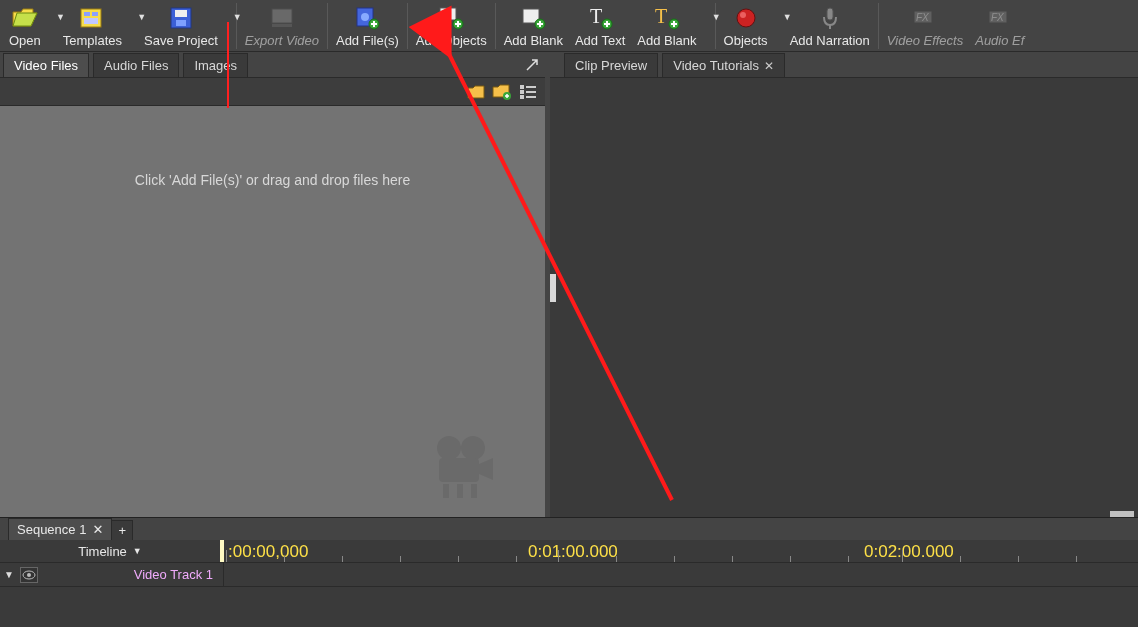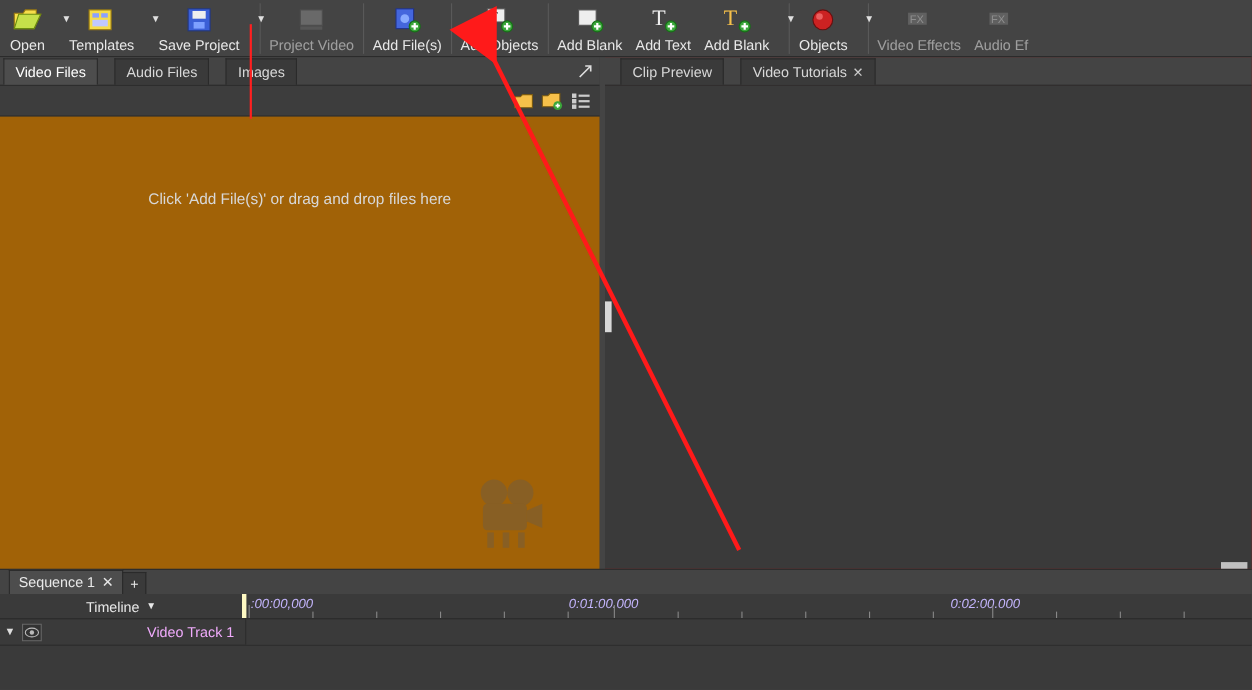--- a/index.html
+++ b/index.html
@@ -26,21 +26,21 @@
   .tb-item {
     display: flex;
     flex-direction: column;
     align-items: center;
     justify-content: flex-end;
     height: 52px;
     padding: 2px 6px 4px 6px;
     position: relative;
     cursor: pointer;
   }
-  .tb-item.disabled { opacity: 0.55; cursor: default; }
+  .tb-item.disabled { opacity: 0.55; cursor: default; font-style: italic; }
   .tb-item .icon-slot {
     width: 30px; height: 28px;
     display:flex; align-items:center; justify-content:center;
   }
   .tb-item .label { font-size: 13px; white-space: nowrap; margin-top:1px;}
   .tb-sep {
     width: 1px; height: 46px; background: #595959; margin: 0 2px;
   }
   .tb-drop {
     color: #e0e0e0; font-size: 9px; padding-left:3px; align-self:center;
@@ -55,31 +55,31 @@
     background: #3a3a3a;
   }
   .left-panel {
     width: 550px;
     display:flex; flex-direction:column;
     border-right: 5px solid #444;
   }
   .right-panel {
     flex:1;
     display:flex; flex-direction:column;
-    background:#7f1d1d;
+    background:#701a75;
     position:relative;
   }
   .tabs {
     height: 26px;
     display:flex;
     background: #444444;
     border-bottom: 1px solid #2a2a2a;
     align-items:flex-end;
     padding-left: 3px;
-    gap:16px;
+    gap:5px;
   }
   .tab {
     padding: 4px 10px 4px 10px;
     font-size: 13px;
     color: #d8d8d8;
     border: 1px solid #2a2a2a;
     border-bottom: none;
     background: #3a3a3a;
     margin-right: -1px;
     cursor:pointer;
@@ -97,21 +97,21 @@
     padding-right: 6px;
     background:#3d3d3d;
     border-bottom:1px solid #2a2a2a;
   }
   .gallery-tools .tool {
     width:22px; height:22px; display:flex; align-items:center; justify-content:center;
     cursor:pointer;
   }
   .gallery-body {
     flex:1;
-    background: #a16207;
+    background: #737373;
     position:relative;
     display:flex; flex-direction:column;
   }
   .drop-text {
     text-align:center; color:#d8d8d8; font-size:14px;
     padding-top: 66px;
   }
   .camera-icon {
     position:absolute; bottom:10px; right:46px;
     opacity:0.35;
@@ -161,21 +161,21 @@
     background:#3a3a3a;
   }
   .timeline-label-cell {
     width:224px; text-align:center; font-size:13px; color:#e8e8e8;
     border-right:4px solid #fef9c3; height:100%;
     display:flex; align-items:center; justify-content:center; gap:6px;
   }
   .timeline-label-cell .dd { font-size:9px; }
   .ruler {
     flex:1; position:relative; height:100%;
-    font-size:12px; color:#c4b5fd;font-style:italic;
+    font-size:17px; color:#fde047;
   }
   .ruler .tlabel { position:absolute; top:2px; }
   .ruler .tick { position:absolute; bottom:0; width:1px; height:6px; background:#888; }
   .ruler .tick.major { height:12px; }
   .track-row {
     height:24px; display:flex; background:#3a3a3a;
   }
   .track-head {
     width:224px; display:flex; align-items:center;
     border-right:1px solid #2a2a2a;
@@ -250,21 +250,21 @@
 
   <div class="tb-sep"></div>
 
   <div class="tb-item disabled">
     <span class="icon-slot">
       <svg width="26" height="24" viewBox="0 0 26 24">
         <rect x="3" y="3" width="20" height="14" fill="#888" stroke="#555"></rect>
         <rect x="3" y="18" width="20" height="3" fill="#666"></rect>
       </svg>
     </span>
-    <span class="label">Project Video</span>
+    <span class="label">Export Video</span>
   </div>
 
   <div class="tb-sep"></div>
 
   <div class="tb-item">
     <span class="icon-slot">
       <svg width="28" height="26" viewBox="0 0 28 26">
         <rect x="4" y="3" width="16" height="18" fill="#4466dd" stroke="#223388"></rect>
         <circle cx="12" cy="12" r="4" fill="#88aaff"></circle>
         <circle cx="21" cy="19" r="5" fill="#3aa63a" stroke="#167016"></circle>
@@ -330,20 +330,30 @@
     <span class="icon-slot">
       <svg width="24" height="24" viewBox="0 0 24 24">
         <circle cx="12" cy="12" r="9" fill="#cc2222" stroke="#661010"></circle>
         <circle cx="9" cy="9" r="3" fill="#ff8888" opacity="0.6"></circle>
       </svg>
     </span>
     <span class="label">Objects</span>
     <span class="tb-drop">▼</span>
   </div>
 
+  <div class="tb-item">
+    <span class="icon-slot">
+      <svg width="24" height="26" viewBox="0 0 24 26">
+        <rect x="9" y="3" width="6" height="12" rx="3" fill="#888" stroke="#555"></rect>
+        <path d="M6 12 Q6 20 12 20 Q18 20 18 12" fill="none" stroke="#888" stroke-width="2"></path>
+        <path d="M12 20 L12 24" stroke="#888" stroke-width="2"></path>
+      </svg>
+    </span>
+    <span class="label">Add Narration</span>
+  </div>
 
   <div class="tb-sep"></div>
 
   <div class="tb-item disabled">
     <span class="icon-slot">
       <svg width="28" height="24" viewBox="0 0 28 24">
         <rect x="3" y="5" width="18" height="12" fill="#777" stroke="#444"></rect>
         <text x="5" y="15" font-size="10" fill="#ccc">FX</text>
       </svg>
     </span>
@@ -450,21 +460,21 @@
     </div>
   </div>
 
   <div class="timeline-header">
     <div class="timeline-label-cell">
       <span>Timeline</span>
       <span class="dd">▼</span>
     </div>
     <div class="ruler">
       <span class="tlabel" style="left:4px;">:00:00,000</span>
-      <span class="tlabel" style="left:293px;">0:01:00.000</span>
+      <span class="tlabel" style="left:304px;">0:01:00.000</span>
       <span class="tlabel" style="left:640px;">0:02:00.000</span>
       <div class="tick major" style="left:2px;"></div>
       <div class="tick" style="left:60px;"></div>
       <div class="tick" style="left:118px;"></div>
       <div class="tick" style="left:176px;"></div>
       <div class="tick" style="left:234px;"></div>
       <div class="tick" style="left:292px;"></div>
       <div class="tick major" style="left:334px;"></div>
       <div class="tick" style="left:392px;"></div>
       <div class="tick" style="left:450px;"></div>

